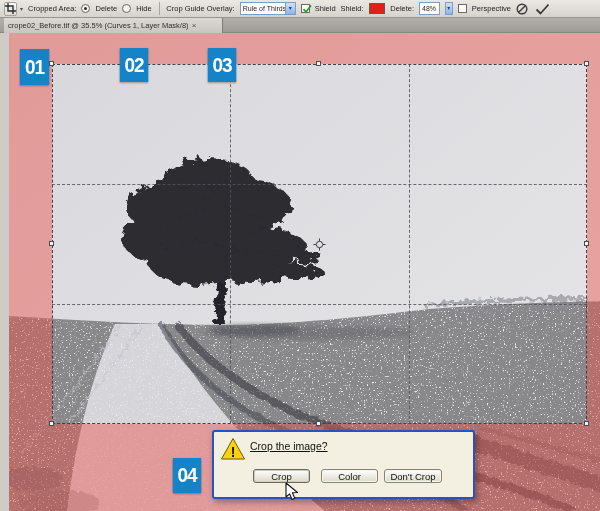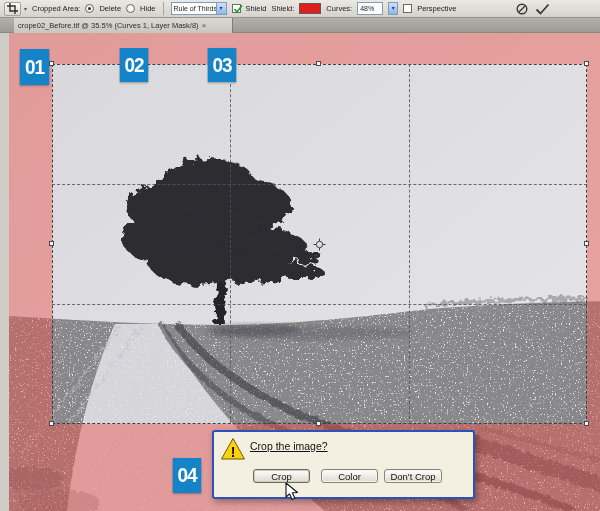--- a/index.html
+++ b/index.html
@@ -29,21 +29,21 @@
   .cb{ width:9px; height:9px; border:1px solid #6d6a64; background:#fff; position:relative; flex:0 0 auto;}
   .cb svg{ position:absolute; left:0px; top:-1px; }
   .swatch{ width:22px; height:11px; border:1px solid #5c5a55; background:#e01f1f; }
   .input{ height:13px; width:26px; border:1px solid #7f9db9; background:#fff; font-size:7px; line-height:11px; padding:0 2px;}
   .bar-icons{ margin-left:auto; margin-right:46px; display:flex; gap:7px; align-items:center;}
   .bar-icons span{ display:flex; }
 
   
   .tab-bar{ position:absolute; left:0; top:18px; width:600px; height:15px;
     background:linear-gradient(#b3b0ab,#9e9b96); border-bottom:1px solid #8a8781;}
-  .doc-tab{ position:absolute; left:14px; top:0; height:15px; width:219px;
+  .doc-tab{ position:absolute; left:4px; top:0; height:15px; width:219px;
     background:linear-gradient(#dcd9d4,#c9c6c0); border-right:1px solid #7e7b76;
     display:flex; align-items:center; gap:3px; padding:0 4px;}
   .tab-title{ font-size:7.5px; color:#2e2e2e; overflow:hidden; white-space:nowrap; }
   .tab-close{ font-size:8px; color:#4c4c4c; line-height:8px; }
 
   
   .canvas{ position:absolute; left:9px; top:33px; width:600px; height:478px; background:#e0e0e4;}
   .scene{ position:absolute; left:0; top:0; }
 
   .shield{ position:absolute; background:rgba(236,84,76,0.46); }
@@ -98,33 +98,34 @@
           <path d="M3 0 L3 8 L11 8 M0 3 L8 3 L8 11" stroke="#2e2e2e" stroke-width="1.4" fill="none"></path>
         </svg>
     </span>
     <span class="preset-arrow" data-name="tool-preset-chevron-icon">▾</span>
     <span class="lbl" data-name="cropped-area-label">Cropped Area:</span>
     <span class="radio checked" data-name="delete-radio"></span>
     <span class="lbl" data-name="delete-radio-label">Delete</span>
     <span class="radio" data-name="hide-radio"></span>
     <span class="lbl" data-name="hide-radio-label">Hide</span>
     <span class="sep" data-name="separator"></span>
+    <span class="lbl" data-name="crop-guide-overlay-label">Crop Guide Overlay:</span>
     <span class="select" data-name="crop-guide-overlay-select">
       <span class="select-text" data-name="crop-guide-overlay-value">Rule of Thirds</span>
       <span class="select-btn" data-name="chevron-down-icon">▾</span>
     </span>
     <span class="cb" data-name="shield-checkbox">
       <svg width="10" height="10" viewBox="0 0 10 10">
           <path d="M1.5 5 L4 8 L9 1.5" stroke="#1f9a27" stroke-width="1.6" fill="none"></path>
         </svg>
     </span>
     <span class="lbl" data-name="shield-checkbox-label">Shield</span>
     <span class="lbl" data-name="shield-color-label">Shield:</span>
     <span class="swatch" data-name="shield-color-swatch"></span>
-    <span class="lbl" data-name="opacity-label">Curves:</span>
+    <span class="lbl" data-name="opacity-label">Delete:</span>
     <span class="input" data-name="opacity-input">48%</span>
     <span class="select-btn" style="height:13px;border:1px solid #7f9db9;" data-name="opacity-dropdown-icon">▾</span>
     <span class="cb" data-name="perspective-checkbox"></span>
     <span class="lbl" data-name="perspective-checkbox-label">Perspective</span>
     <span class="bar-icons" data-name="commit-controls">
       <span data-name="cancel-crop-icon">
         <svg width="12" height="12" viewBox="0 0 12 12">
             <circle cx="6" cy="6" r="4.8" stroke="#3b3b3b" stroke-width="1.4" fill="none"></circle>
             <line x1="2.7" y1="9.3" x2="9.3" y2="2.7" stroke="#3b3b3b" stroke-width="1.4"></line>
           </svg>

